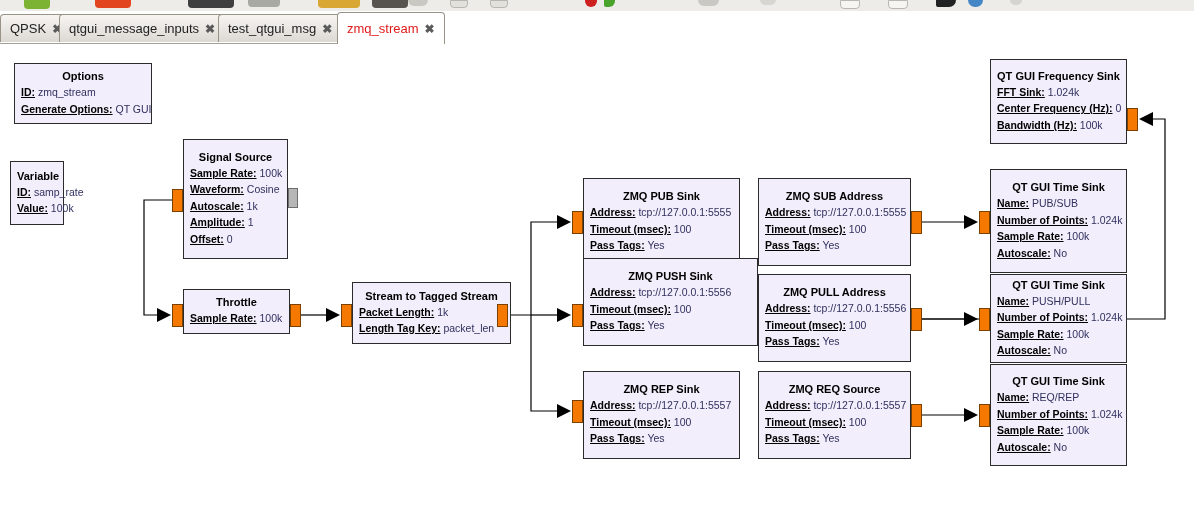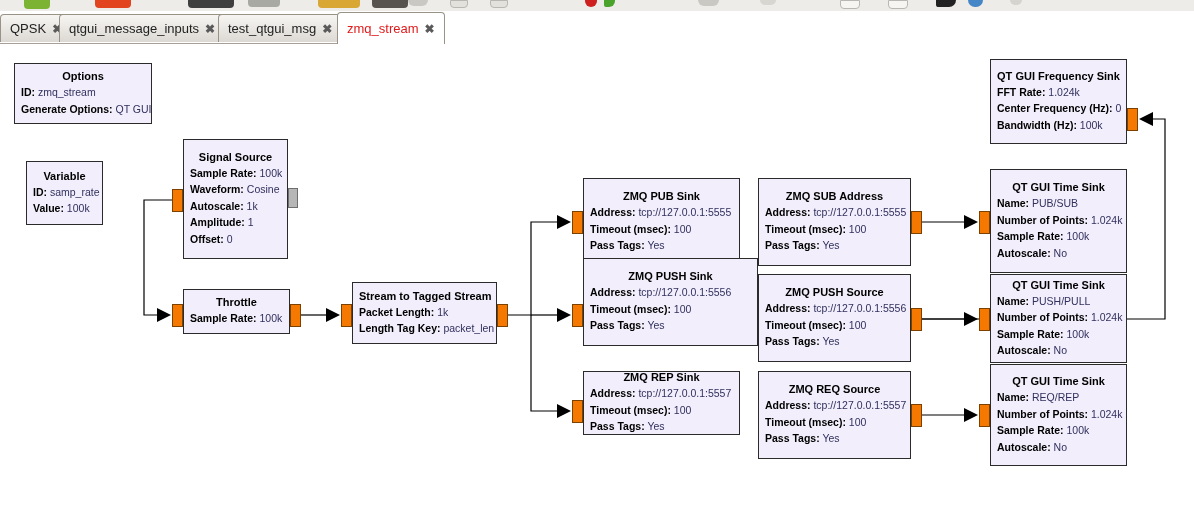--- a/index.html
+++ b/index.html
@@ -20,21 +20,21 @@
   .tab.active{top:1px;height:32px;background:#ffffff;z-index:5;}
   .tab.active .lbl{color:#e01b1b;}
 
   
   #canvas{position:absolute;left:0;top:44px;width:1194px;height:477px;background:#fff;}
   #wires{position:absolute;left:0;top:0;z-index:1;}
   .block{position:absolute;box-sizing:border-box;background:#f2eefb;border:1px solid #2b2b2b;z-index:2;
          display:flex;flex-direction:column;justify-content:center;padding:3px 6px;cursor:default;}
   .btitle{font-size:11px;font-weight:bold;color:#000;text-align:center;white-space:nowrap;margin-bottom:2px;}
   .bparam{font-size:10.5px;line-height:16.5px;white-space:nowrap;color:#000;}
-  .plabel{font-weight:bold;color:#000;}
+  .plabel{font-weight:bold;color:#000;text-decoration:underline;}
   .pval{color:#30305e;}
   .port{position:absolute;width:11px;height:23px;box-sizing:border-box;border:1px solid #7a4100;z-index:3;}
   .port.gray{border:1px solid #6e6e6e;}
 </style>
 </head>
 <body>
 <div id="app">
 
 <div id="toolbar">
   <div class="tbfrag" style="left: 24px; width: 26px; height: 9px; background: rgb(124, 179, 50);"></div>
@@ -103,21 +103,21 @@
       <polygon points="1139,75 1153,68 1153,82"></polygon>
     </g>
   </svg>
 
   <div class="block" style="left:14px;top:19px;width:138px;height:61px">
     <div class="btitle">Options</div>
     <div class="bparam"><span class="plabel">ID:</span> <span class="pval">zmq_stream</span></div>
     <div class="bparam"><span class="plabel">Generate Options:</span> <span class="pval">QT GUI</span></div>
   </div>
 
-  <div class="block" style="left:26px;top:117px;width:77px;height:64px">
+  <div class="block" style="left:10px;top:117px;width:54px;height:64px">
     <div class="btitle">Variable</div>
     <div class="bparam"><span class="plabel">ID:</span> <span class="pval">samp_rate</span></div>
     <div class="bparam"><span class="plabel">Value:</span> <span class="pval">100k</span></div>
   </div>
 
   <div class="block" style="left:183px;top:95px;width:105px;height:120px">
     <div class="btitle">Signal Source</div>
     <div class="bparam"><span class="plabel">Sample Rate:</span> <span class="pval">100k</span></div>
     <div class="bparam"><span class="plabel">Waveform:</span> <span class="pval">Cosine</span></div>
     <div class="bparam"><span class="plabel">Autoscale:</span> <span class="pval">1k</span></div>
@@ -127,21 +127,21 @@
   <div class="port" style="left: 172px; top: 145px; background: rgb(245, 121, 0);"></div>
   <div class="port gray" style="left: 288px; top: 144px; width: 10px; height: 20px; background: rgb(182, 182, 182);"></div>
 
   <div class="block" style="left:183px;top:245px;width:107px;height:45px">
     <div class="btitle">Throttle</div>
     <div class="bparam"><span class="plabel">Sample Rate:</span> <span class="pval">100k</span></div>
   </div>
   <div class="port" style="left: 172px; top: 260px; background: rgb(245, 121, 0);"></div>
   <div class="port" style="left: 290px; top: 260px; background: rgb(245, 121, 0);"></div>
 
-  <div class="block" style="left:352px;top:238px;width:145px;height:62px">
+  <div class="block" style="left:352px;top:238px;width:159px;height:62px">
     <div class="btitle">Stream to Tagged Stream</div>
     <div class="bparam"><span class="plabel">Packet Length:</span> <span class="pval">1k</span></div>
     <div class="bparam"><span class="plabel">Length Tag Key:</span> <span class="pval">packet_len</span></div>
   </div>
   <div class="port" style="left: 341px; top: 260px; background: rgb(245, 121, 0);"></div>
   <div class="port" style="left: 497px; top: 260px; background: rgb(245, 121, 0);"></div>
 
   <div class="block" style="left:583px;top:134px;width:157px;height:88px">
     <div class="btitle">ZMQ PUB Sink</div>
     <div class="bparam"><span class="plabel">Address:</span> <span class="pval">tcp://127.0.0.1:5555</span></div>
@@ -151,55 +151,55 @@
   <div class="port" style="left: 572px; top: 167px; background: rgb(245, 121, 0);"></div>
 
   <div class="block" style="left:583px;top:214px;width:175px;height:88px">
     <div class="btitle">ZMQ PUSH Sink</div>
     <div class="bparam"><span class="plabel">Address:</span> <span class="pval">tcp://127.0.0.1:5556</span></div>
     <div class="bparam"><span class="plabel">Timeout (msec):</span> <span class="pval">100</span></div>
     <div class="bparam"><span class="plabel">Pass Tags:</span> <span class="pval">Yes</span></div>
   </div>
   <div class="port" style="left: 572px; top: 260px; background: rgb(245, 121, 0);"></div>
 
-  <div class="block" style="left:583px;top:327px;width:157px;height:64px">
+  <div class="block" style="left:583px;top:327px;width:157px;height:88px">
     <div class="btitle">ZMQ REP Sink</div>
     <div class="bparam"><span class="plabel">Address:</span> <span class="pval">tcp://127.0.0.1:5557</span></div>
     <div class="bparam"><span class="plabel">Timeout (msec):</span> <span class="pval">100</span></div>
     <div class="bparam"><span class="plabel">Pass Tags:</span> <span class="pval">Yes</span></div>
   </div>
   <div class="port" style="left: 572px; top: 356px; background: rgb(245, 121, 0);"></div>
 
   <div class="block" style="left:758px;top:134px;width:153px;height:88px">
     <div class="btitle">ZMQ SUB Address</div>
     <div class="bparam"><span class="plabel">Address:</span> <span class="pval">tcp://127.0.0.1:5555</span></div>
     <div class="bparam"><span class="plabel">Timeout (msec):</span> <span class="pval">100</span></div>
     <div class="bparam"><span class="plabel">Pass Tags:</span> <span class="pval">Yes</span></div>
   </div>
   <div class="port" style="left: 911px; top: 167px; background: rgb(245, 121, 0);"></div>
 
   <div class="block" style="left:758px;top:230px;width:153px;height:88px">
-    <div class="btitle">ZMQ PUSH Source</div>
+    <div class="btitle">ZMQ PULL Address</div>
     <div class="bparam"><span class="plabel">Address:</span> <span class="pval">tcp://127.0.0.1:5556</span></div>
     <div class="bparam"><span class="plabel">Timeout (msec):</span> <span class="pval">100</span></div>
     <div class="bparam"><span class="plabel">Pass Tags:</span> <span class="pval">Yes</span></div>
   </div>
   <div class="port" style="left: 911px; top: 264px; background: rgb(245, 121, 0);"></div>
 
   <div class="block" style="left:758px;top:327px;width:153px;height:88px">
     <div class="btitle">ZMQ REQ Source</div>
     <div class="bparam"><span class="plabel">Address:</span> <span class="pval">tcp://127.0.0.1:5557</span></div>
     <div class="bparam"><span class="plabel">Timeout (msec):</span> <span class="pval">100</span></div>
     <div class="bparam"><span class="plabel">Pass Tags:</span> <span class="pval">Yes</span></div>
   </div>
   <div class="port" style="left: 911px; top: 360px; background: rgb(245, 121, 0);"></div>
 
   <div class="block" style="left:990px;top:15px;width:137px;height:85px">
     <div class="btitle">QT GUI Frequency Sink</div>
-    <div class="bparam"><span class="plabel">FFT Rate:</span> <span class="pval">1.024k</span></div>
+    <div class="bparam"><span class="plabel">FFT Sink:</span> <span class="pval">1.024k</span></div>
     <div class="bparam"><span class="plabel">Center Frequency (Hz):</span> <span class="pval">0</span></div>
     <div class="bparam"><span class="plabel">Bandwidth (Hz):</span> <span class="pval">100k</span></div>
   </div>
   <div class="port" style="left: 1127px; top: 64px; background: rgb(245, 121, 0);"></div>
 
   <div class="block" style="left:990px;top:125px;width:137px;height:104px">
     <div class="btitle">QT GUI Time Sink</div>
     <div class="bparam"><span class="plabel">Name:</span> <span class="pval">PUB/SUB</span></div>
     <div class="bparam"><span class="plabel">Number of Points:</span> <span class="pval">1.024k</span></div>
     <div class="bparam"><span class="plabel">Sample Rate:</span> <span class="pval">100k</span></div>

